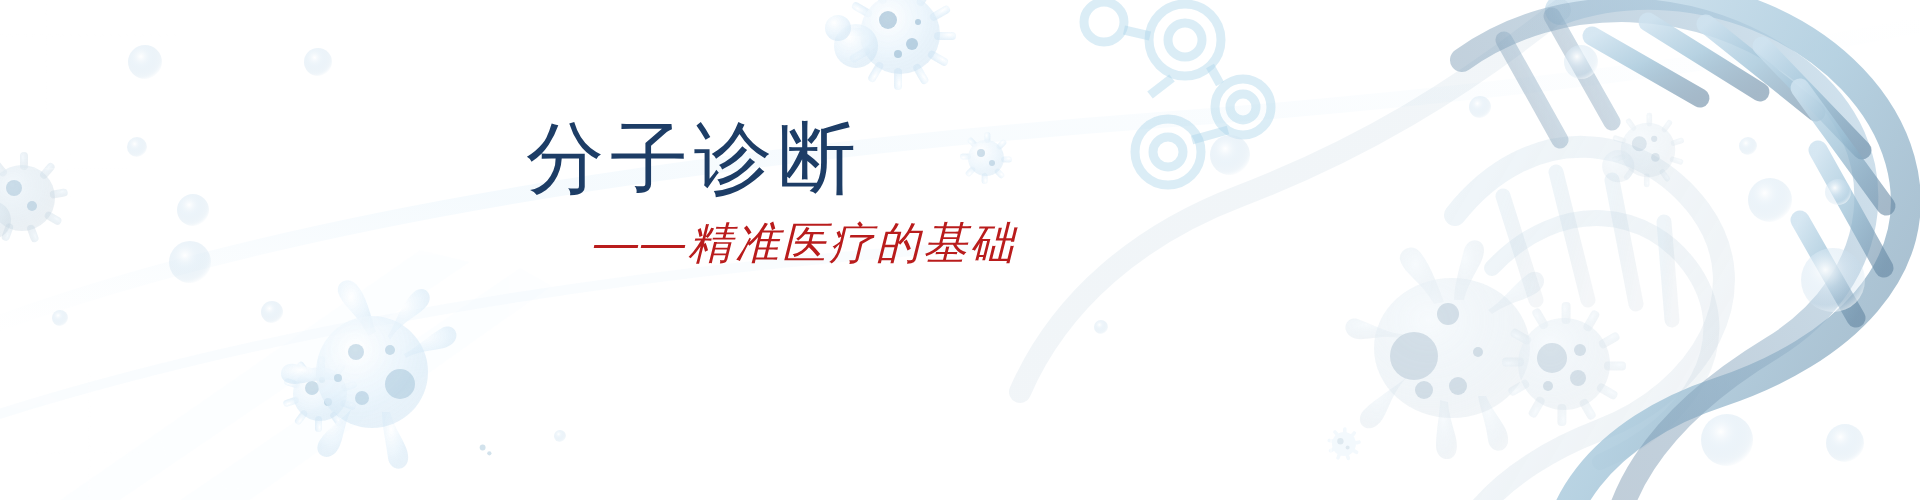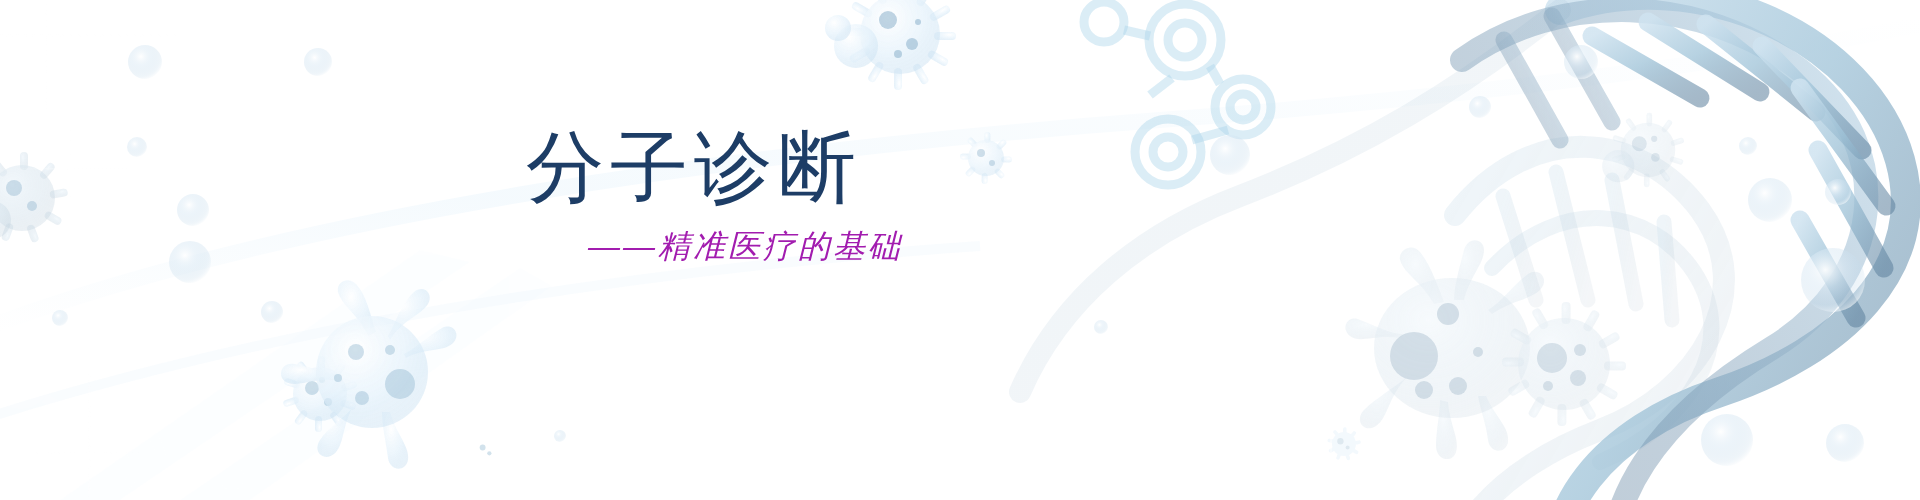--- a/index.html
+++ b/index.html
@@ -28,22 +28,22 @@
     position:absolute;left:0;top:0;width:1920px;height:392px;
     display:flex;flex-direction:column;align-items:center;justify-content:center;
   }
   .title-inner{width:640px;margin-left:-240px;}
   .main-title{
     font-size:78px;line-height:1;color:#1d3d66;letter-spacing:6px;
     font-weight:400;margin:0 0 24px 6px;
     text-shadow:0 1px 0 rgba(255,255,255,0.10);
   }
   .sub-title{
-    font-size:32px;line-height:1;color:#a21caf;letter-spacing:3px;
-    font-style:italic;font-weight:400;margin:2px;padding-left:66px;
+    font-size:44px;line-height:1;color:#b91c1c;letter-spacing:3px;
+    font-style:italic;font-weight:400;margin:8px;padding-left:66px;
     white-space:nowrap;
   }
 </style>
 </head>
 <body>
 
 <div id="banner">
 
   <svg class="layer" viewBox="0 0 1920 500" preserveAspectRatio="none">
     <defs>

